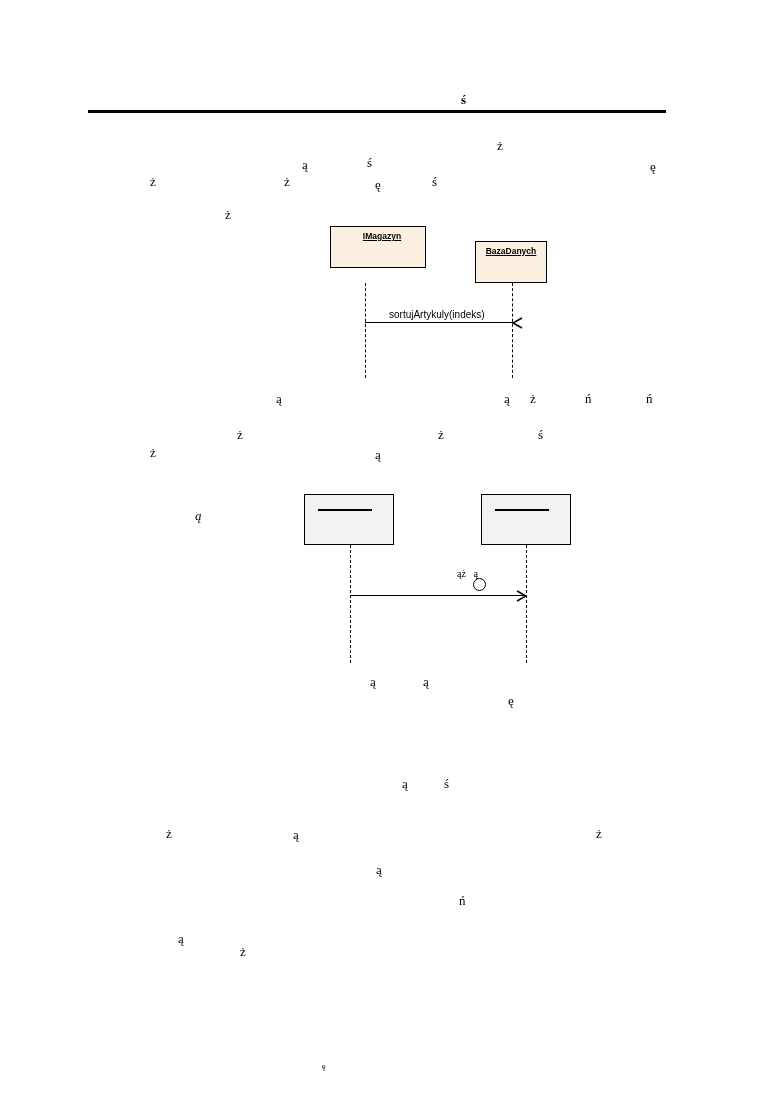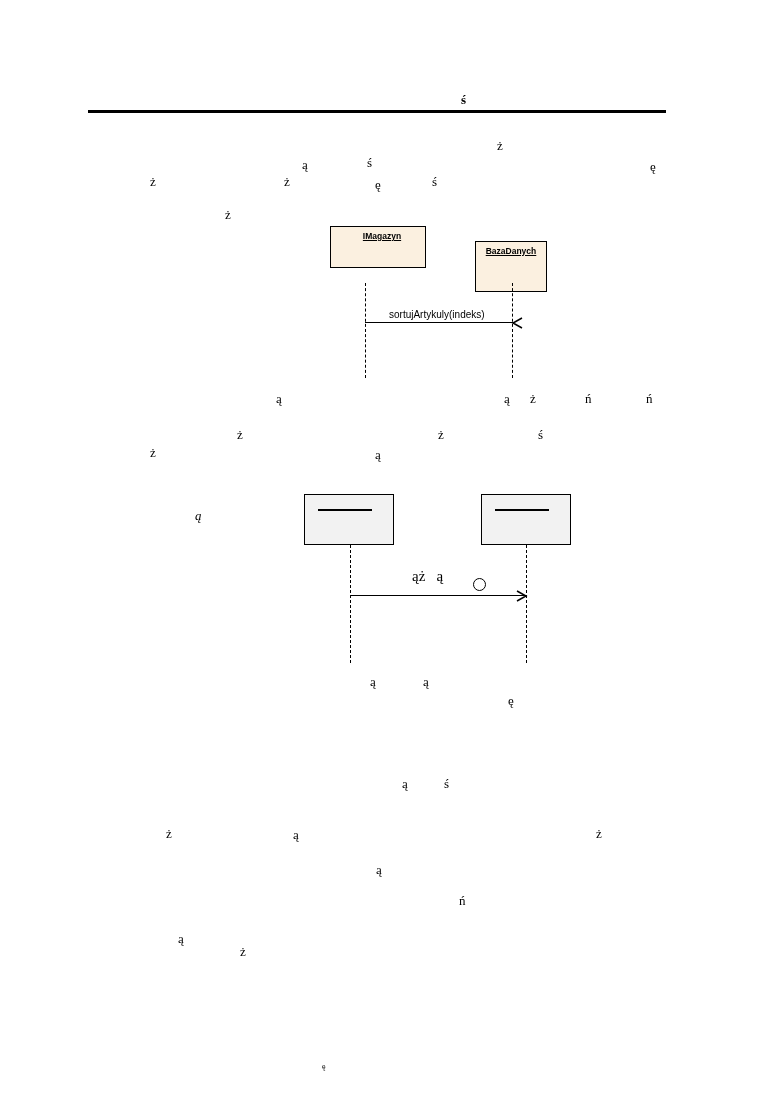--- a/index.html
+++ b/index.html
@@ -88,21 +88,22 @@
   .msg-label {
     position: absolute;
     font-family: "Liberation Sans", "DejaVu Sans", sans-serif;
     font-size: 10px;
     color: #000000;
     white-space: pre;
     line-height: 1;
   }
   .msg-label.serif-glyph {
     font-family: "Liberation Serif", "DejaVu Serif", serif;
-    font-size: 15px;
+    font-size: 10px;
+    margin-left: 45px;
   }
   .arrowhead { position: absolute; }
   .msg-circle {
     position: absolute;
     box-sizing: border-box;
     border: 1.3px solid #000000;
     border-radius: 50%;
     background: transparent;
   }
 
@@ -156,21 +157,21 @@
       <div class="glyph" style="left: 459px; top: 894px;">ń</div>
       <div class="glyph" style="left: 178px; top: 932px;">ą</div>
       <div class="glyph" style="left: 240px; top: 945px;">ż</div>
     </div>
 
   <div id="diagram-layer">
       <div class="diagram" style="left: 0px; top: 0px;">
         <div class="uml-box cream" style="left: 330px; top: 226px; width: 96px; height: 42px; padding-left: 8px;">
           <span class="uml-box-label">IMagazyn</span>
         </div>
-        <div class="uml-box cream" style="left: 475px; top: 241px; width: 72px; height: 51px;">
+        <div class="uml-box cream" style="left: 475px; top: 241px; width: 72px; height: 42px;">
           <span class="uml-box-label">BazaDanych</span>
         </div>
         <div class="lifeline" style="left: 365px; top: 283px; height: 95px;"></div>
         <div class="lifeline" style="left: 512px; top: 283px; height: 95px;"></div>
         <div class="msg-line" style="left: 365px; top: 322px; width: 148px;"></div>
         <svg width="14" height="14" class="arrowhead" style="left: 511px; top: 315.5px;">
           <path fill="none" stroke="#000" stroke-width="1.5" d="M11,2 L2,7 L11,12"></path>
         </svg>
         <div class="msg-label" style="left: 389px; top: 310px;">sortujArtykuly(indeks)</div>
       </div>

